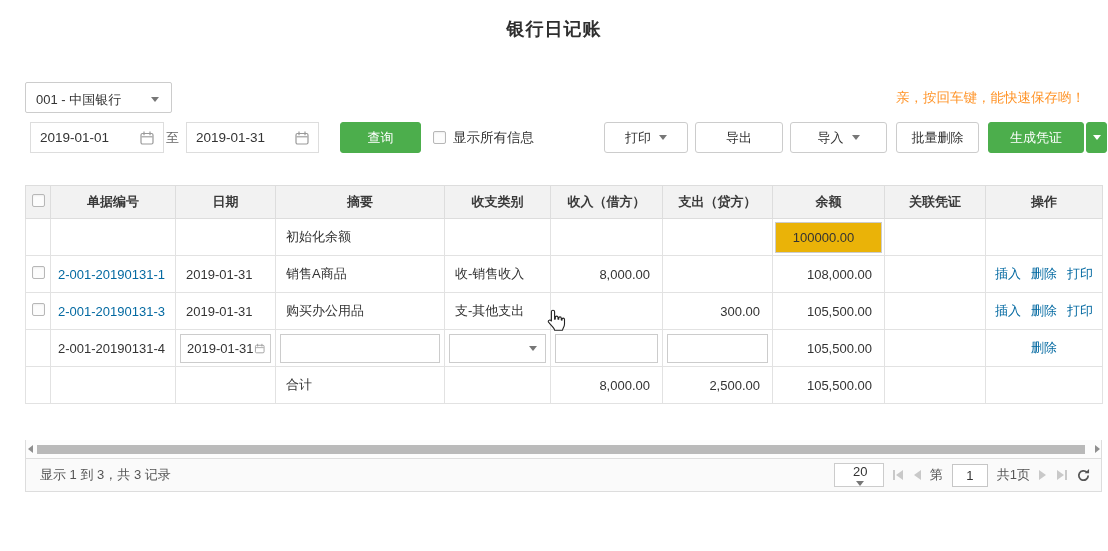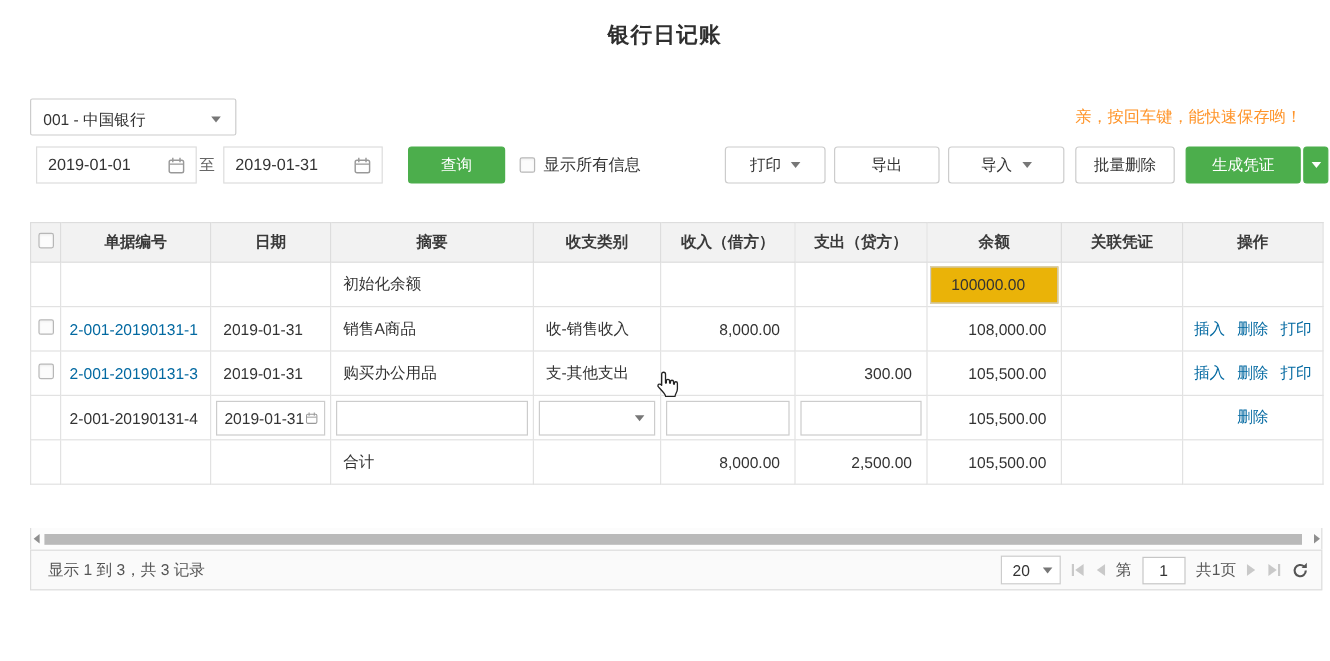--- a/index.html
+++ b/index.html
@@ -6,21 +6,21 @@
   html,body { background:#fff; }
   .page {
     position: relative; width: 1108px; height: 551px; overflow: hidden;
     background: #fff; font-family: "Liberation Sans", "DejaVu Sans", sans-serif;
     color: #333; font-size: 13px;
   }
   .title { position:absolute; top:17px; left:0; width:100%; text-align:center;
     font-size:18px; font-weight:bold; color:#2f2f2f; letter-spacing:1px; }
 
   
-  .bank-select { position:absolute; left:25px; top:82px; width:172px; height:31px;
+  .bank-select { position:absolute; left:25px; top:82px; width:147px; height:31px;
     border:1px solid #ccc; border-radius:2px; background:#fff; display:flex;
     align-items:center; justify-content:space-between; padding:4px 12px 0 10px; cursor:pointer; }
   .hint { position:absolute; top:89px; right:23px; color:#ff9429; font-size:13.5px; }
   .date-input { position:absolute; top:122px; height:31px; border:1px solid #ddd;
     background:#fff; display:flex; align-items:center; justify-content:space-between;
     padding:0 8px 0 9px; }
   .date-input input { border:none; outline:none; width:86px; font-size:13.5px;
     color:#333; font-family:inherit; background:transparent; }
   .to-label { position:absolute; left:166px; top:122px; line-height:31px; color:#666; }
   .btn { position:absolute; top:122px; height:31px; background:#fff; border:1px solid #ccc;
@@ -70,21 +70,21 @@
   .sb-left { left:2px; border-right:5px solid #8f8f8f; }
   .sb-right { right:1px; border-left:5px solid #8f8f8f; }
 
   
   .grid-footer { position:absolute; left:25px; top:458px; width:1077px; height:34px;
     background:#fafafa; border:1px solid #ddd; display:flex; align-items:center;
     justify-content:space-between; padding:0 10px 0 14px; color:#555; }
   .pager { display:flex; align-items:center; gap:9px; color:#555; }
   .size-select { width:50px; height:24px; border:1px solid #ccc; background:#fff;
     display:flex; align-items:center; justify-content:space-between;
-    padding:0 6px 0 9px; cursor:pointer; color:#333; }
+    padding:0 6px 0 9px; cursor:pointer; color:#333;flex-direction:column; }
   .page-input { width:36px; height:23px; border:1px solid #c6c6c6; text-align:center;
     font-size:13px; font-family:inherit; color:#333; background:#fff; }
   .pgbtn { display:flex; align-items:center; cursor:pointer; }
 
   .cursor { position:absolute; left:546px; top:308px; pointer-events:none; }
 </style>
 </head>
 <body>
 
 <div class="page">

